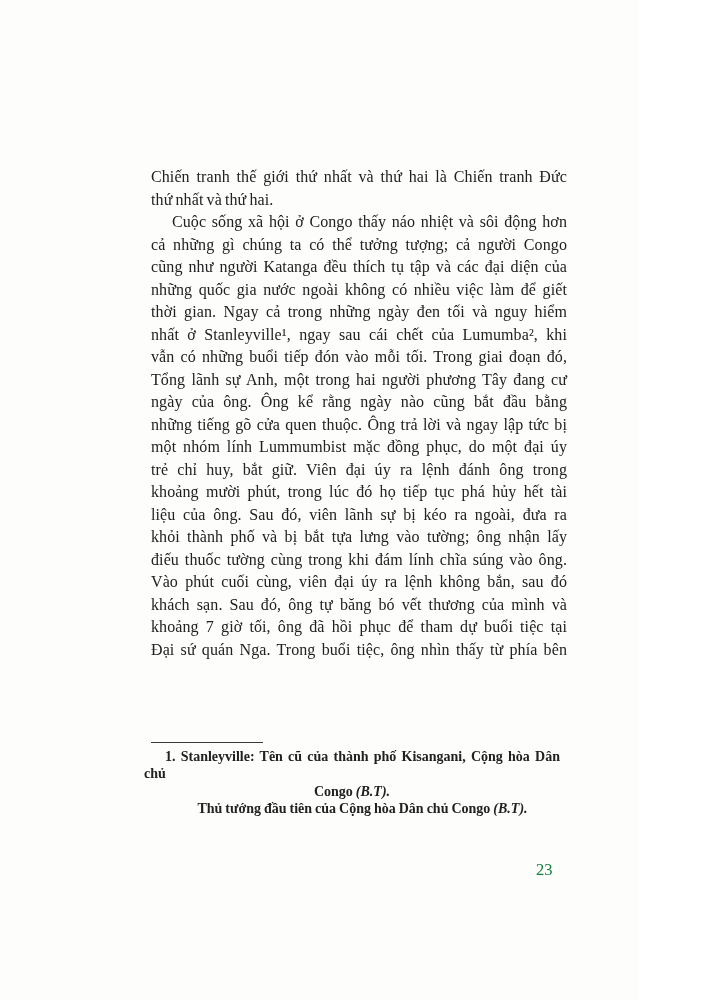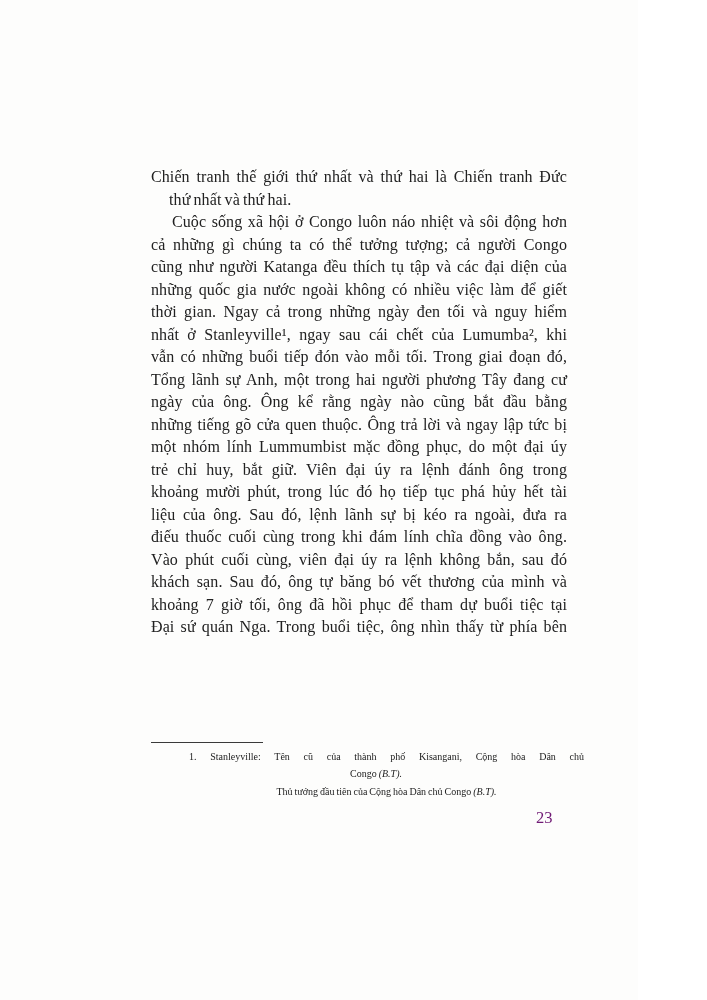--- a/index.html
+++ b/index.html
@@ -27,48 +27,49 @@
     font-size: 16px;
     line-height: 22.5px;
     word-spacing: -1px;
     letter-spacing: 0.1px;
   }
   .bline {
     text-align: justify;
     text-align-last: justify;
     white-space: normal;
   }
-  .bline.para-end { text-align-last: left; margin-left: 18px; }
+  .bline.para-end { text-align-last: left; }
   .bline.indent { text-indent: 21px; }
   .footnote-sep {
     position: absolute;
     left: 151px;
     top: 742px;
     width: 112px;
     border-top: 1.2px solid #3a3a3a;
   }
   .footnotes {
     position: absolute;
-    left: 168px;
+    left: 144px;
     top: 748px;
     width: 416px;
-    font-size: 10px;
+    font-size: 14px;
     line-height: 17.3px;
     word-spacing: -0.5px;
+    font-weight: bold;
   }
   .fline { text-align: center; }
   .fline.justify { text-align: justify; text-align-last: justify; }
   .fline.indent { text-indent: 21px; }
   .fline .it { font-style: italic; }
   .page-number {
     position: absolute;
     left: 536px;
-    top: 808px;
+    top: 860px;
     font-size: 16.5px;
-    color: #701a75;
+    color: #15803d;
   }
 </style>
 </head>
 <body>
 
 <div class="page">
 
   <svg class="ornament" viewBox="0 0 16 16" aria-hidden="true">
     <g fill="#c9c9c9">
       <circle cx="8" cy="3.1" r="2.5"></circle>
@@ -76,35 +77,36 @@
       <circle cx="10.9" cy="12.0" r="2.5"></circle>
       <circle cx="5.1" cy="12.0" r="2.5"></circle>
       <circle cx="3.3" cy="6.5" r="2.5"></circle>
       <circle cx="8" cy="7.8" r="1.6"></circle>
     </g>
   </svg>
 
   <div class="body-text">
     <div class="bline">Chiến tranh thế giới thứ nhất và thứ hai là Chiến tranh Đức</div>
     <div class="bline para-end">thứ nhất và thứ hai.</div>
-    <div class="bline indent">Cuộc sống xã hội ở Congo luôn náo nhiệt và sôi động hơn</div>
+    <div class="bline indent">Cuộc sống xã hội ở Congo thấy náo nhiệt và sôi động hơn</div>
     <div class="bline">cả những gì chúng ta có thể tưởng tượng; cả người Congo</div>
     <div class="bline">cũng như người Katanga đều thích tụ tập và các đại diện của</div>
     <div class="bline">những quốc gia nước ngoài không có nhiều việc làm để giết</div>
     <div class="bline">thời gian. Ngay cả trong những ngày đen tối và nguy hiểm</div>
     <div class="bline">nhất ở Stanleyville¹, ngay sau cái chết của Lumumba², khi</div>
     <div class="bline">vẫn có những buổi tiếp đón vào mỗi tối. Trong giai đoạn đó,</div>
     <div class="bline">Tổng lãnh sự Anh, một trong hai người phương Tây đang cư</div>
     <div class="bline">ngày của ông. Ông kể rằng ngày nào cũng bắt đầu bằng</div>
     <div class="bline">những tiếng gõ cửa quen thuộc. Ông trả lời và ngay lập tức bị</div>
     <div class="bline">một nhóm lính Lummumbist mặc đồng phục, do một đại úy</div>
     <div class="bline">trẻ chỉ huy, bắt giữ. Viên đại úy ra lệnh đánh ông trong</div>
     <div class="bline">khoảng mười phút, trong lúc đó họ tiếp tục phá hủy hết tài</div>
-    <div class="bline">liệu của ông. Sau đó, lệnh lãnh sự bị kéo ra ngoài, đưa ra</div>
-    <div class="bline">điếu thuốc cuối cùng trong khi đám lính chĩa đồng vào ông.</div>
+    <div class="bline">liệu của ông. Sau đó, viên lãnh sự bị kéo ra ngoài, đưa ra</div>
+    <div class="bline">khỏi thành phố và bị bắt tựa lưng vào tường; ông nhận lấy</div>
+    <div class="bline">điếu thuốc tường cùng trong khi đám lính chĩa súng vào ông.</div>
     <div class="bline">Vào phút cuối cùng, viên đại úy ra lệnh không bắn, sau đó</div>
     <div class="bline">khách sạn. Sau đó, ông tự băng bó vết thương của mình và</div>
     <div class="bline">khoảng 7 giờ tối, ông đã hồi phục để tham dự buổi tiệc tại</div>
     <div class="bline">Đại sứ quán Nga. Trong buổi tiệc, ông nhìn thấy từ phía bên</div>
   </div>
 
   <div class="footnote-sep"></div>
 
   <div class="footnotes">
     <div class="fline indent justify"><span>1. Stanleyville: Tên cũ của thành phố Kisangani, Cộng hòa Dân chủ</span></div>

